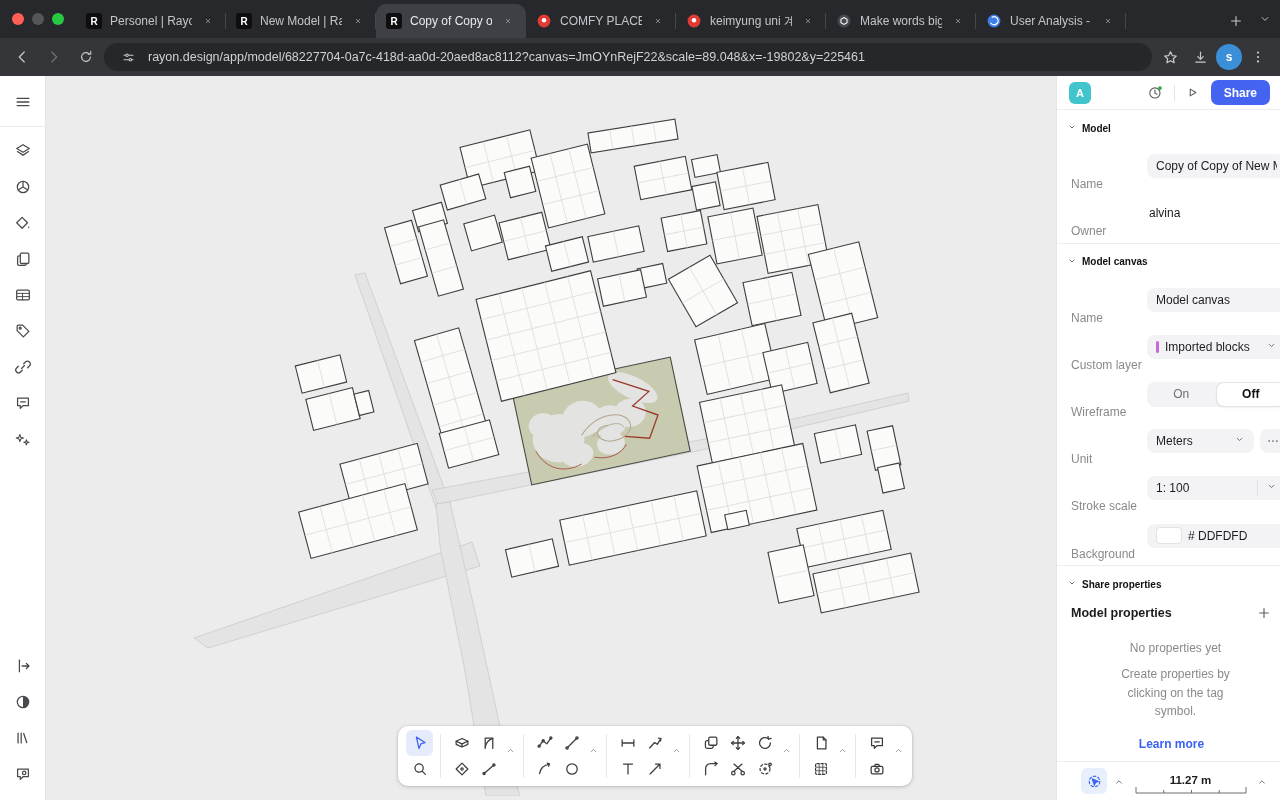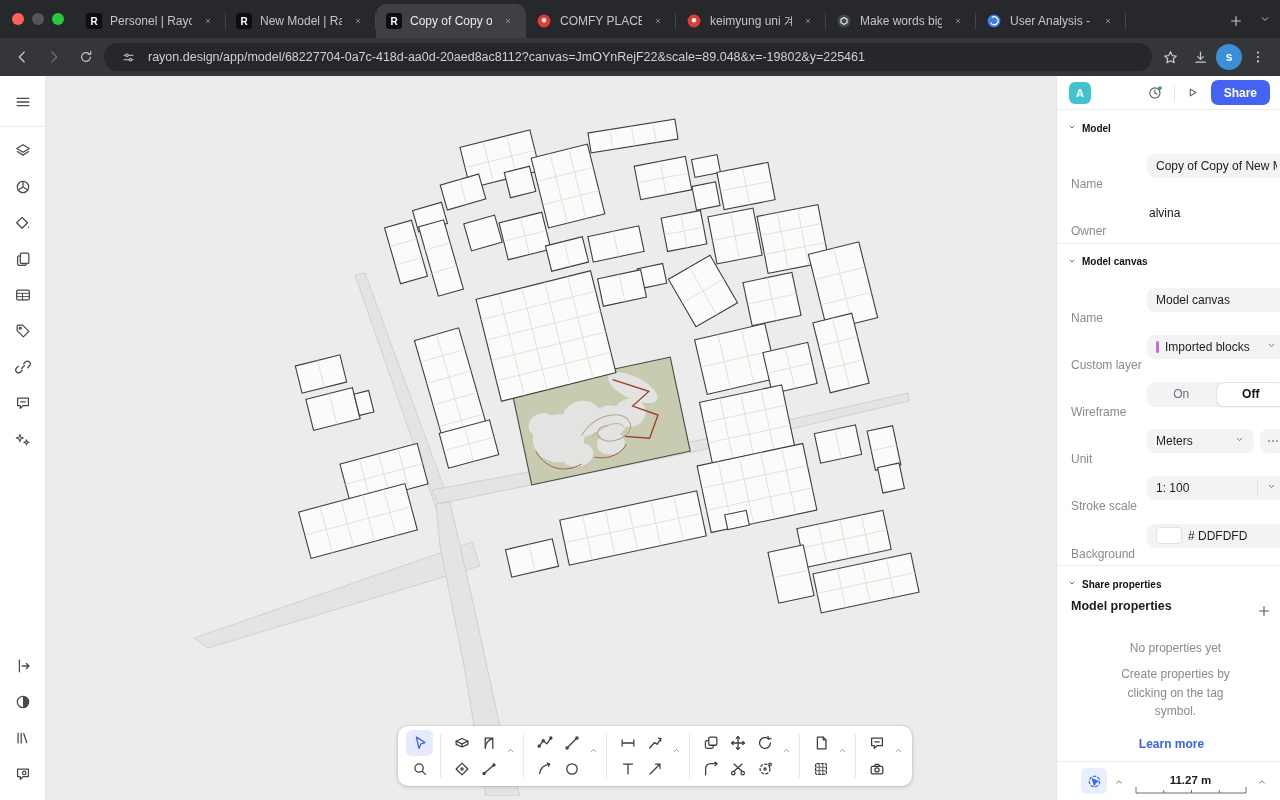--- a/index.html
+++ b/index.html
@@ -90,21 +90,21 @@
   .layer-bar { width:3px; height:12px; border-radius:2px; background:#C46BDD; flex:none; }
   .seg { flex:1; display:flex; background:#F3F3F5; border-radius:8px; height:25px; padding:0; }
   .seg-opt { flex:1; display:flex; align-items:center; justify-content:center; color:#6E6E73;
     border-radius:8px; }
   .seg-opt.on { background:#fff; border:1px solid #E3E3E6; color:#111; font-weight:700;
     box-shadow:0 1px 2px rgba(0,0,0,.06); }
   .swatch { width:26px; height:17px; border-radius:4px; background:#fff; border:1px solid #E2E2E4; flex:none; }
   .mini-btn { width:26px; height:24px; background:#F3F3F5; border-radius:8px; display:flex;
     align-items:center; justify-content:center; color:#5A5A5E; flex:none; margin-left:6px; }
   .pill .in-div { width:1px; height:14px; background:#E0E0E3; margin:0 2px 0 6px; flex:none; }
-  .props-head { display:flex; align-items:flex-start; height:30px; font-weight:700; font-size:12.5px; }
+  .props-head { display:flex; align-items:center; height:30px; font-weight:700; font-size:12.5px; }
   .props-head .sp { flex:1; }
   .empty { text-align:center; color:#8A8A8E; padding:14px 6px 0 6px; }
   .empty .e1 { margin-bottom:10px; }
   .empty .e2 { line-height:1.55; max-width:140px; margin:0 auto; }
   .learn { text-align:center; color:#3B63F3; font-weight:600; margin:16px 0 4px -8px; }
   .p-footer { height:36px; display:flex; align-items:flex-end; padding:0 10px 6px 10px; gap:4px; }
   .snap-btn { width:26px; height:26px; border-radius:6px; background:#E8EFFC; color:#3B63F0;
     display:flex; align-items:center; justify-content:center; }
   .ruler { flex:1; display:flex; flex-direction:column; align-items:center; }
   .ruler .r-txt { font-size:11.5px; font-weight:700; color:#1C1C1E; }

